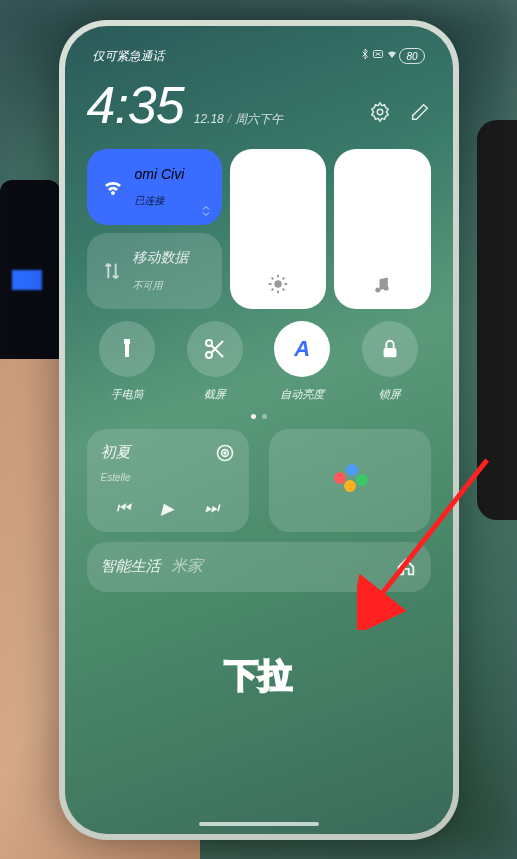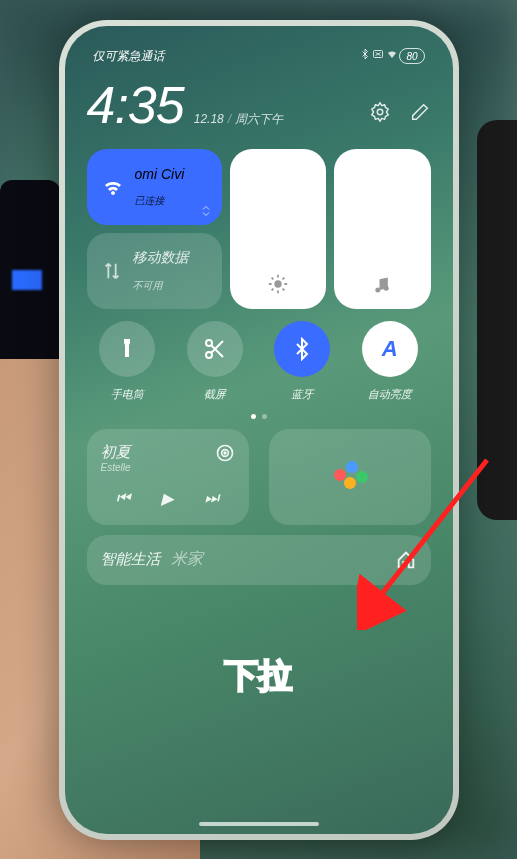--- a/index.html
+++ b/index.html
@@ -166,21 +166,21 @@
     flex: 1;
     background: rgba(255,255,255,0.14);
     border-radius: 20px;
     padding: 14px;
     color: rgba(255,255,255,0.9);
     position: relative;
     backdrop-filter: blur(20px);
   }
   .music-row1 { display: flex; justify-content: space-between; align-items: flex-start; }
   .music-ttl { font-size: 15px; }
-  .music-sub { font-size: 10px; opacity: 0.7; margin-top: 0; text-align: right; }
+  .music-sub { font-size: 10px; opacity: 0.7; margin-top: 10px; text-align: right; }
   .music-ctrls { display: flex; justify-content: space-around; margin-top: 16px; font-size: 16px; }
   .ai-dots {
     position: absolute;
     left: 50%;
     top: 50%;
     transform: translate(-50%, -50%);
     width: 40px;
     height: 40px;
   }
   .ai-dot { position: absolute; width: 12px; height: 12px; border-radius: 50%; }
@@ -363,30 +363,31 @@
         <div class="ctl-btn">
             <svg width="24" height="24" viewBox="0 0 24 24" fill="none" stroke="currentColor" stroke-width="2">
               <circle cx="6" cy="6" r="3"></circle>
               <circle cx="6" cy="18" r="3"></circle>
               <path d="M20 4L8.5 15.5M20 20L8.5 8.5"></path>
             </svg>
           </div>
         <span class="ctl-lbl">截屏</span>
       </div>
       <div class="ctl">
-        <div class="ctl-btn active-blue">
-            <svg width="24" height="24" viewBox="0 0 24 24" fill="none" stroke="currentColor" stroke-width="2">
-              <path d="M7 7l10 10-5 5V2l5 5L7 17"></path>
-            </svg>
-          </div>
-        <span class="ctl-lbl">蓝牙</span>
-      </div>
-      <div class="ctl">
         <div class="ctl-btn active-white" style="font-size:22px;font-weight:600">A</div>
         <span class="ctl-lbl">自动亮度</span>
+      </div>
+      <div class="ctl">
+        <div class="ctl-btn">
+            <svg width="22" height="22" viewBox="0 0 24 24" fill="currentColor">
+              <rect x="5" y="11" width="14" height="10" rx="2"></rect>
+              <path d="M8 11V7a4 4 0 118 0v4" fill="none" stroke="currentColor" stroke-width="2"></path>
+            </svg>
+          </div>
+        <span class="ctl-lbl">锁屏</span>
       </div>
     </div>
 
     <div class="dots">
       <div class="dot on"></div>
         <div class="dot"></div>
     </div>
 
     <div class="cards-row">
       <div class="card" style="min-height:96px">

